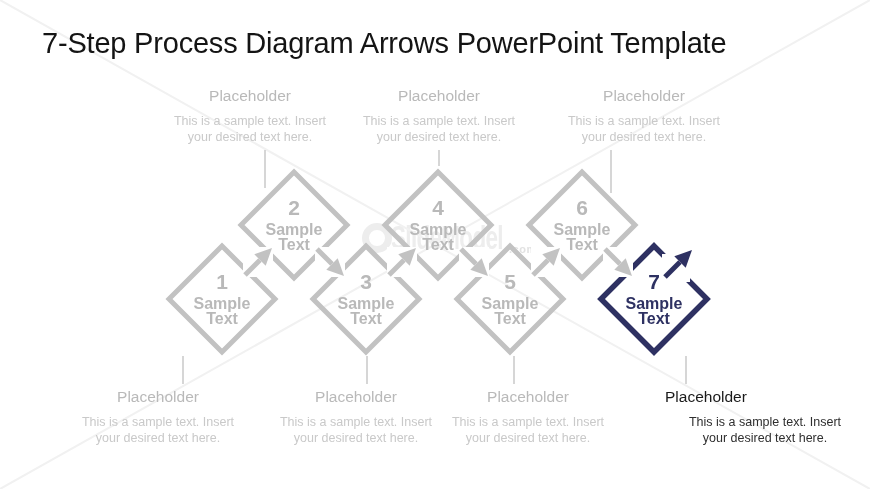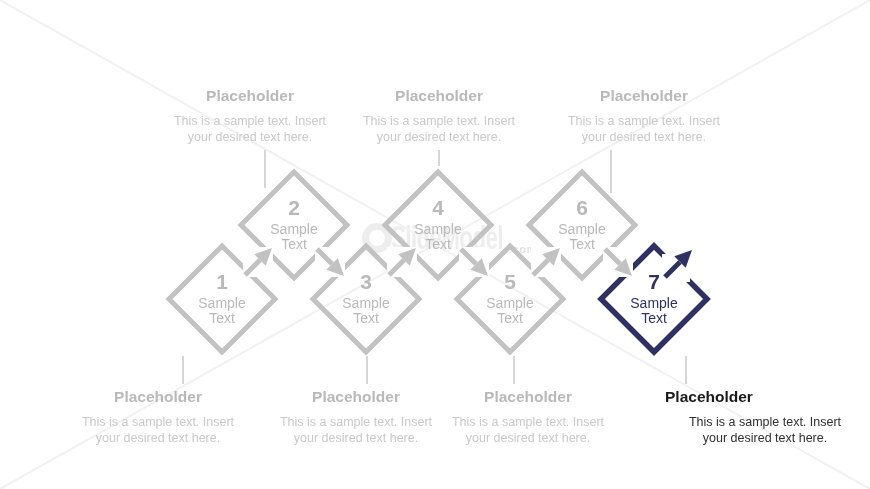--- a/index.html
+++ b/index.html
@@ -26,37 +26,38 @@
   }
   .wm-suffix {
     position:absolute; left:509px; top:243px;
     font-size:11px; font-weight:bold; color:#e2e2e2; letter-spacing:0.5px;
   }
   
   .diagram { position:absolute; left:0; top:0; z-index:1; }
   
   .step-label { position:absolute; width:90px; text-align:center; color:#b9b9b9; z-index:2; }
   .step-num  { font-size:21px; font-weight:bold; line-height:23px; margin-bottom:3px; }
-  .step-line { font-size:14px; font-weight:normal; line-height:15px;text-align:center; }
+  .step-line { font-size:16px; font-weight:bold; line-height:15px;text-align:center; }
   .step-label.active { color:#2e3162; }
   
   .ph { position:absolute; text-align:center; z-index:2; }
-  .ph-title { font-size:15.5px; font-weight:bold; color:#b9b9b9; line-height:19px; margin:0 0 8px 0; }
+  .ph-title { font-size:15.5px; font-weight:normal; color:#b9b9b9; line-height:19px; margin:0 0 8px 0; }
   .ph-body  { font-size:12.5px; color:#c9c9c9; line-height:16px;text-align:center; }
   .ph-top    { top:86px;  width:230px; }
   .ph-bottom { top:387px; width:210px; }
   .ph.dark   { text-align:left; width:200px; }
   .ph.dark .ph-title { color:#1a1a1a; }
   .ph.dark .ph-body  { color:#2f2f2f; }
 </style>
 </head>
 <body>
 
 <div class="slide">
 
+  <h1 class="slide-title">7-Step Process Diagram Arrows PowerPoint Template</h1>
 
   <div class="watermark">
     <span class="wm-ring"></span>
     <span class="wm-brand">SlideModel</span>
     <span class="wm-suffix">.com</span>
   </div>
 
   <svg class="diagram" width="870" height="489" viewBox="0 0 870 489">
 
     <path d="M0 0 L870 489" stroke="#f1f1f1" stroke-width="2"></path>

